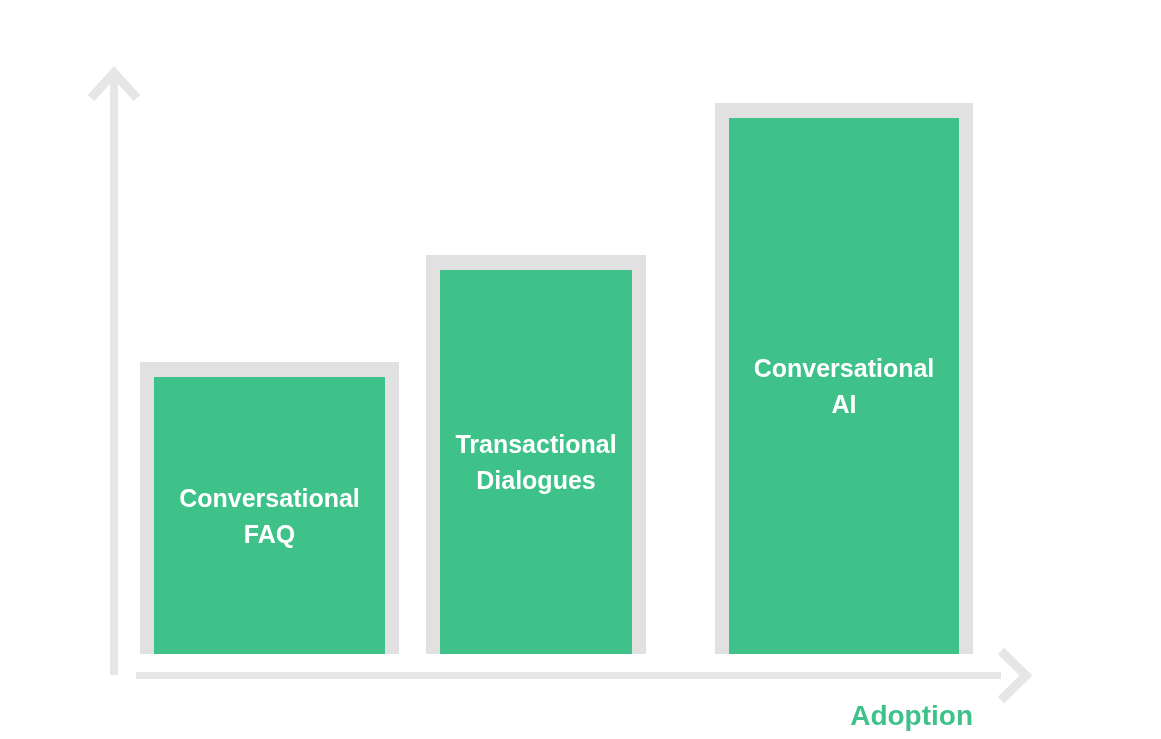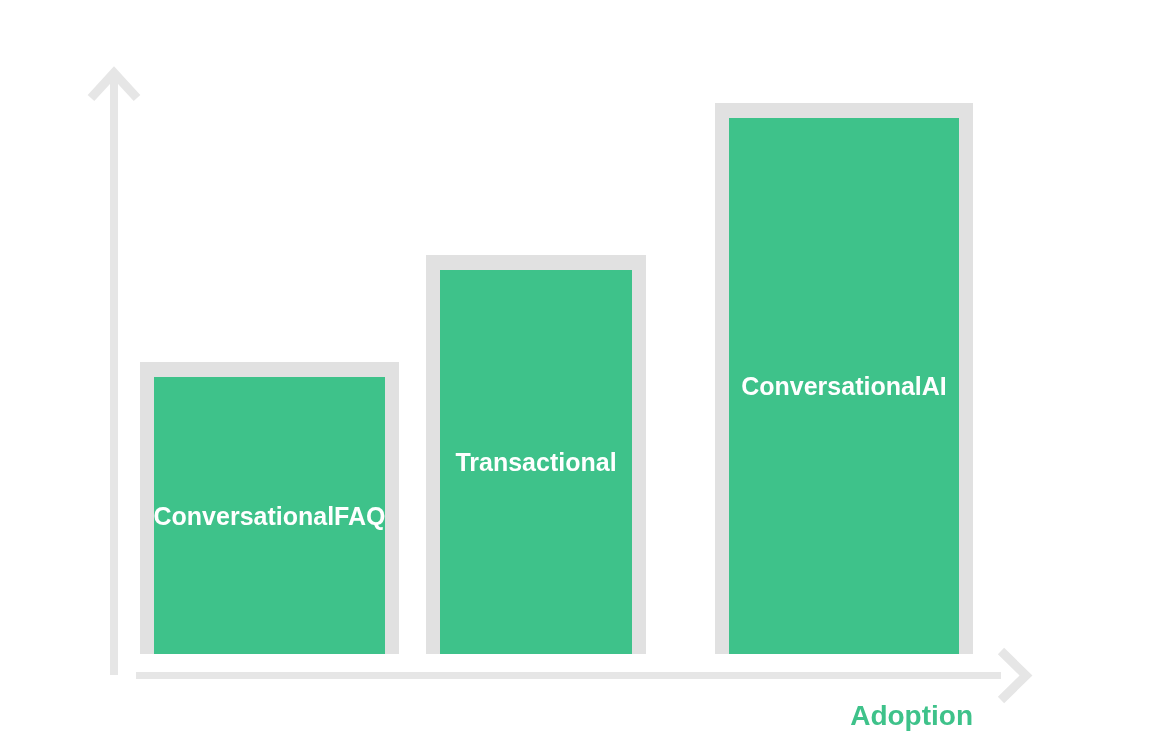--- a/index.html
+++ b/index.html
@@ -30,21 +30,21 @@
     position: absolute;
     background: var(--bar-frame-gray, #e1e1e1);
     padding: 15px 14px 0 14px;
     box-sizing: border-box;
   }
   .bar-fill {
     width: 100%;
     height: 100%;
     background: var(--bar-green, #3ec28a);
     display: flex;
-    flex-direction: row;
+    flex-direction: column;
     align-items: center;
     justify-content: center;
   }
   .bar-label {
     color: var(--bar-text-white, #ffffff);
     font-weight: bold;
     font-size: 25px;
     line-height: 36px;
     text-align: center;
     white-space: nowrap;
@@ -81,20 +81,21 @@
   <div id="bar-0" class="bar">
     <div class="bar-fill">
       <div class="bar-label">Conversational</div>
       <div class="bar-label">FAQ</div>
     </div>
   </div>
 
   <div id="bar-1" class="bar">
     <div class="bar-fill">
       <div class="bar-label">Transactional</div>
+      <div class="bar-label">Dialogues</div>
     </div>
   </div>
 
   <div id="bar-2" class="bar">
     <div class="bar-fill">
       <div class="bar-label">Conversational</div>
       <div class="bar-label">AI</div>
     </div>
   </div>
 

